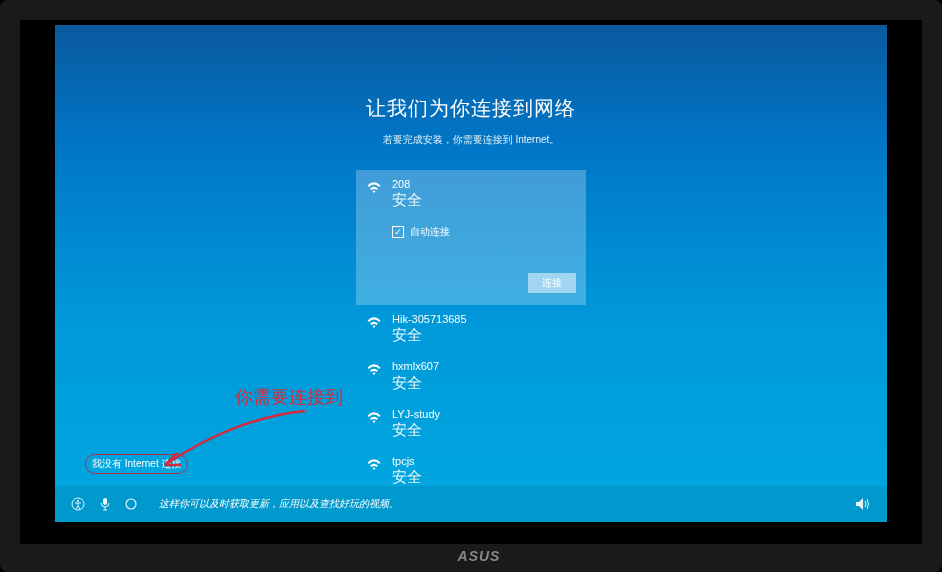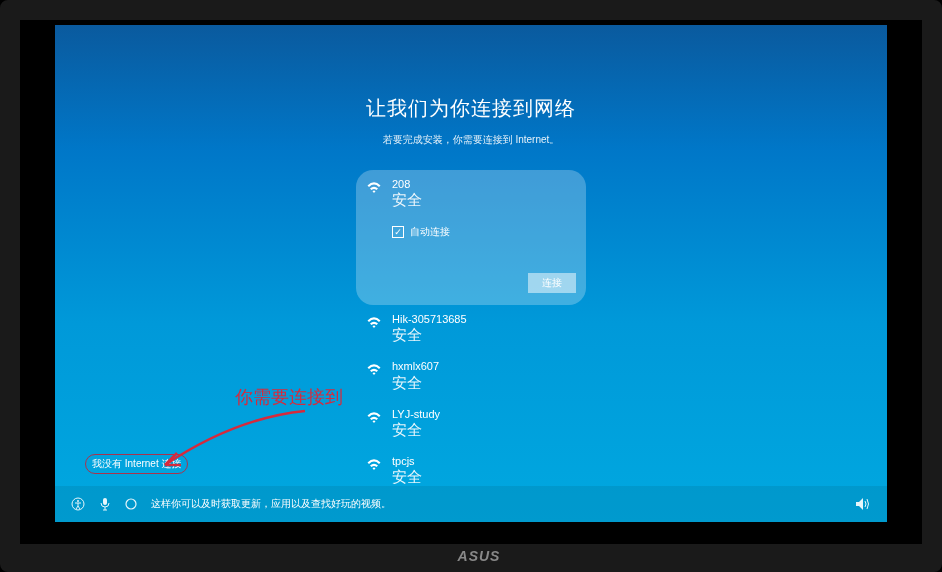--- a/index.html
+++ b/index.html
@@ -66,21 +66,20 @@
       left: 50%;
       transform: translateX(-50%);
       width: 230px;
     }
     .network-item {
       display: flex;
       align-items: flex-start;
       padding: 8px 10px;
       color: #fff;
       gap: 10px;
-      border-radius: 17px;
     }
     .network-item.selected {
       background: rgba(255,255,255,0.25);
       flex-direction: column;
       padding-bottom: 12px;
     }
     .network-row {
       display: flex;
       align-items: flex-start;
       gap: 10px;
@@ -165,21 +164,21 @@
       height: 36px;
       background: rgba(0,0,0,0.08);
       display: flex;
       align-items: center;
       padding: 0 16px;
       color: #fff;
       font-size: 10px;
       gap: 14px;
     }
     .bottom-icon { opacity: 0.9; display: inline-flex; }
-    .bottom-tip { margin-left: 0; }
+    .bottom-tip { margin-left: 8px; font-style: italic; }
     .volume-icon { margin-left: auto; }
     .asus-logo {
       position: absolute;
       bottom: 8px;
       left: 50%;
       transform: translateX(-50%);
       color: #888;
       font-size: 14px;
       font-style: italic;
       font-weight: bold;

